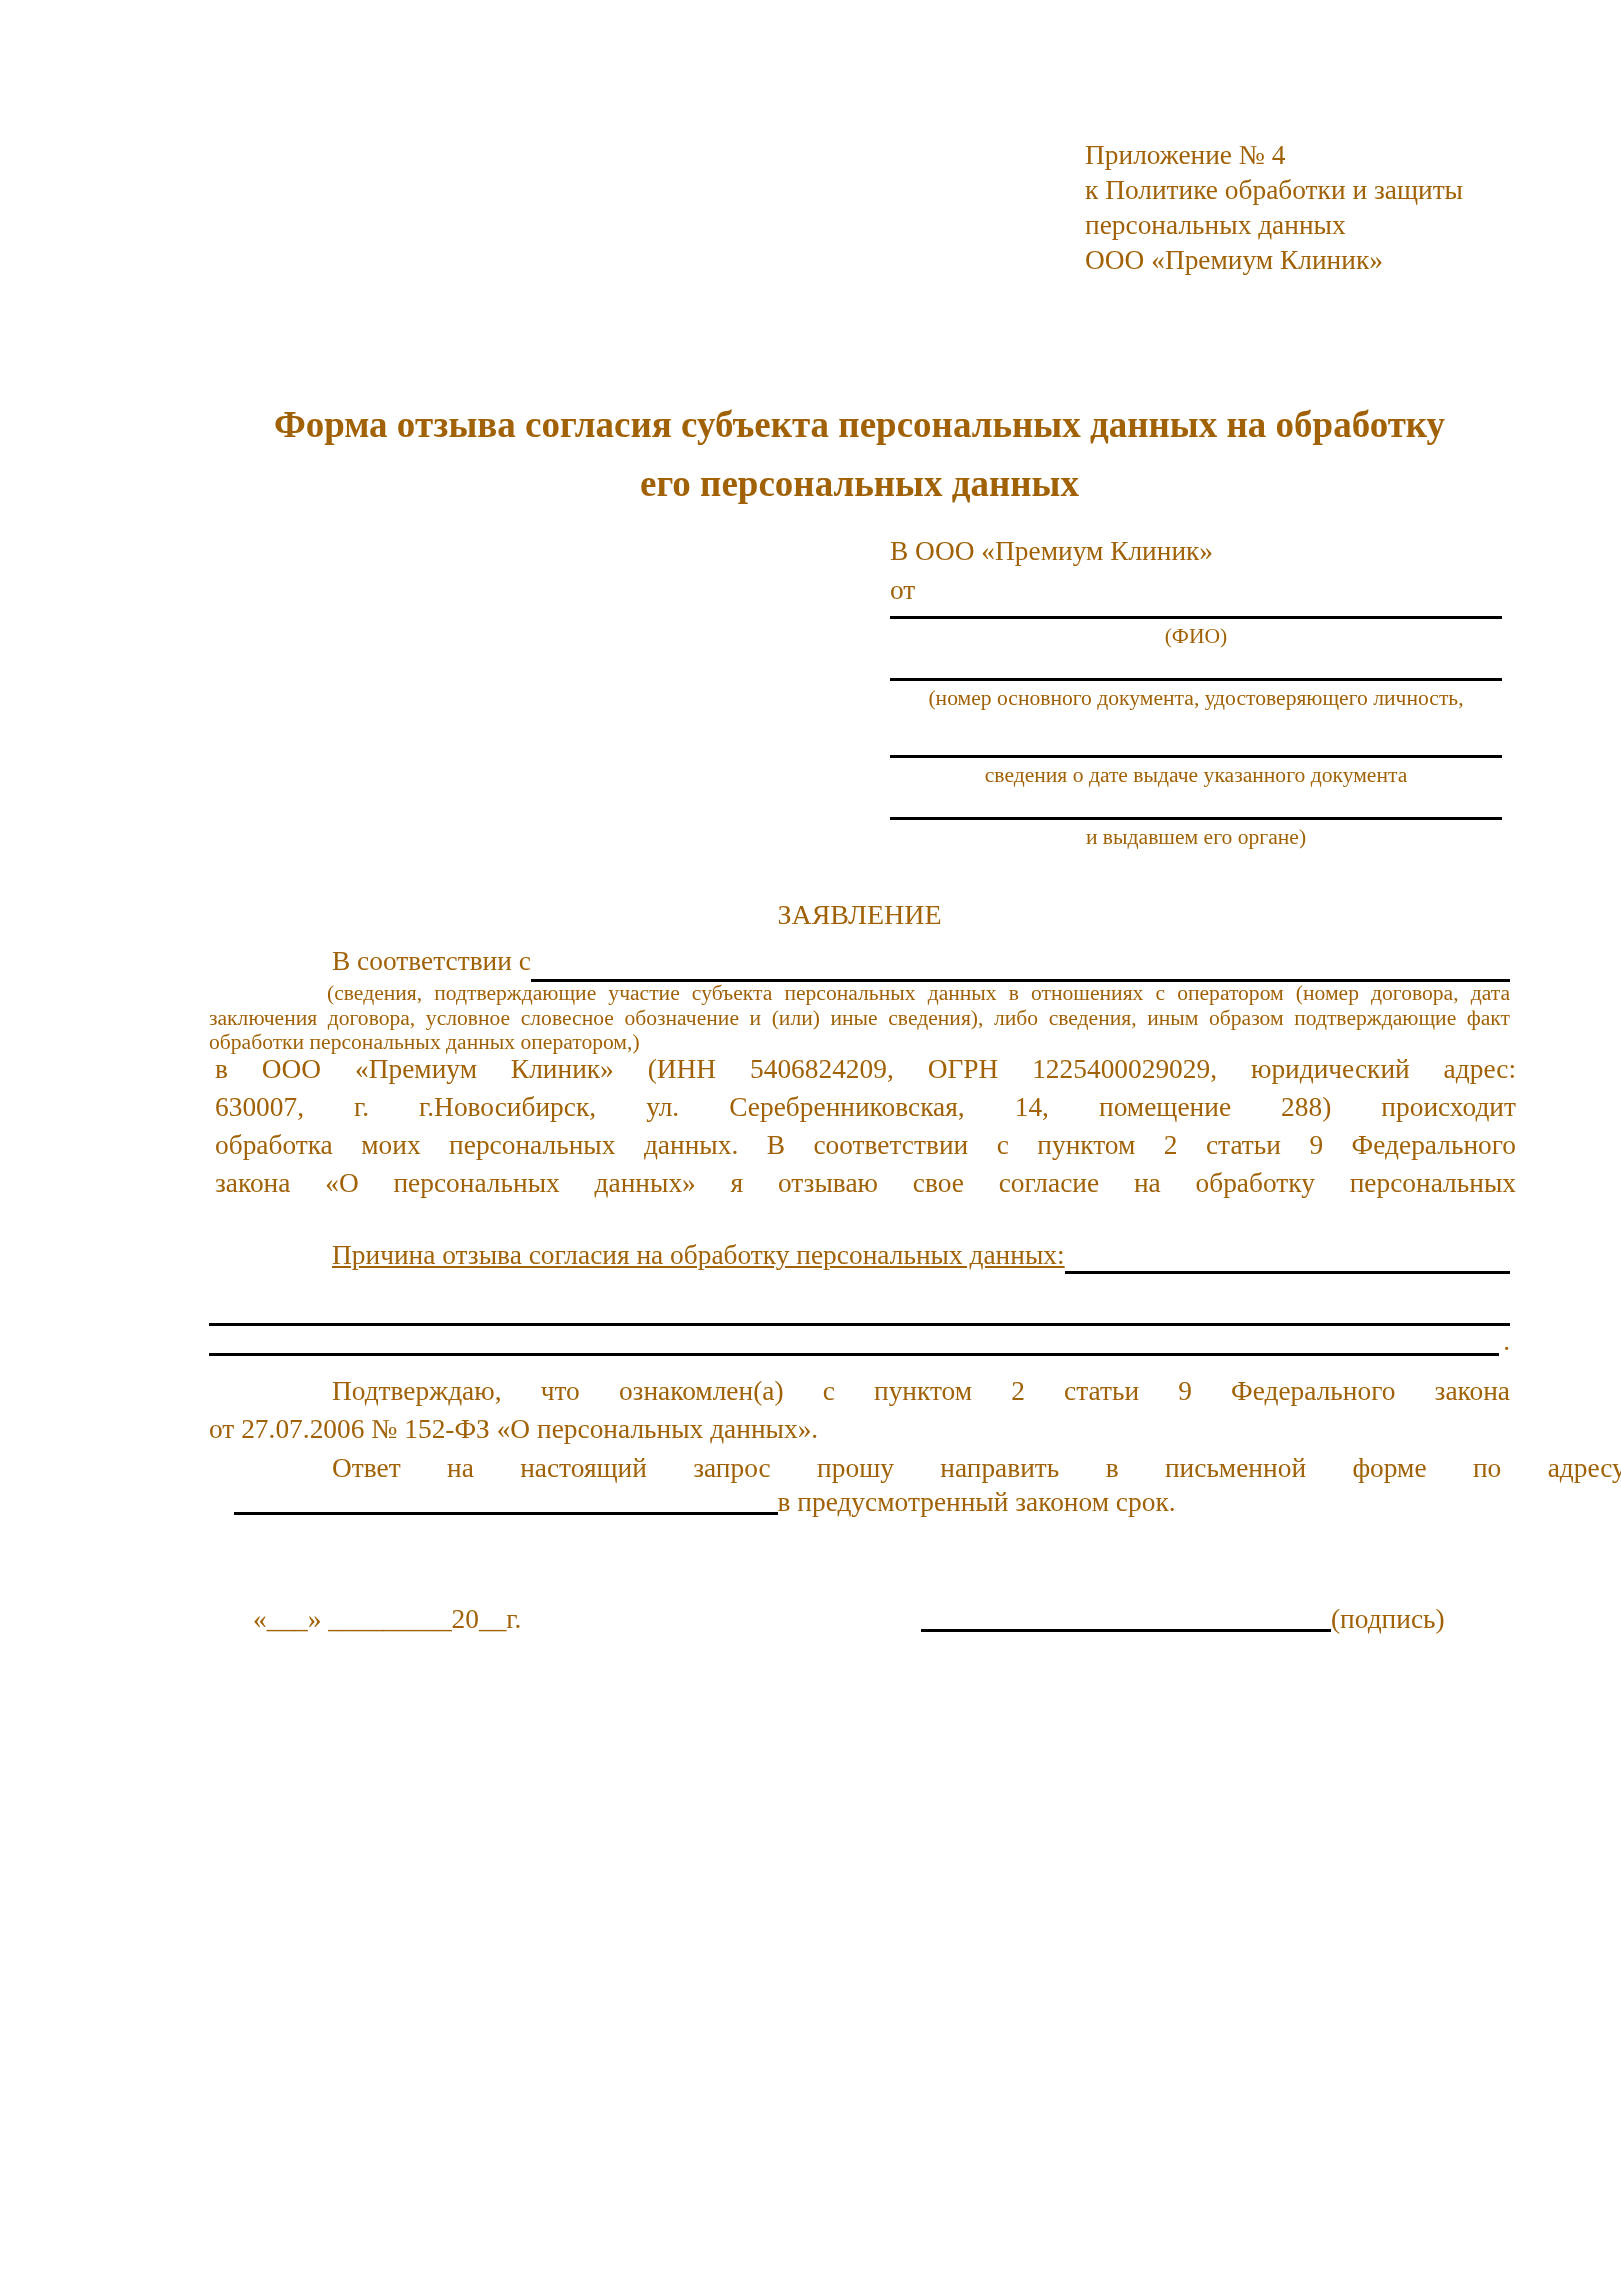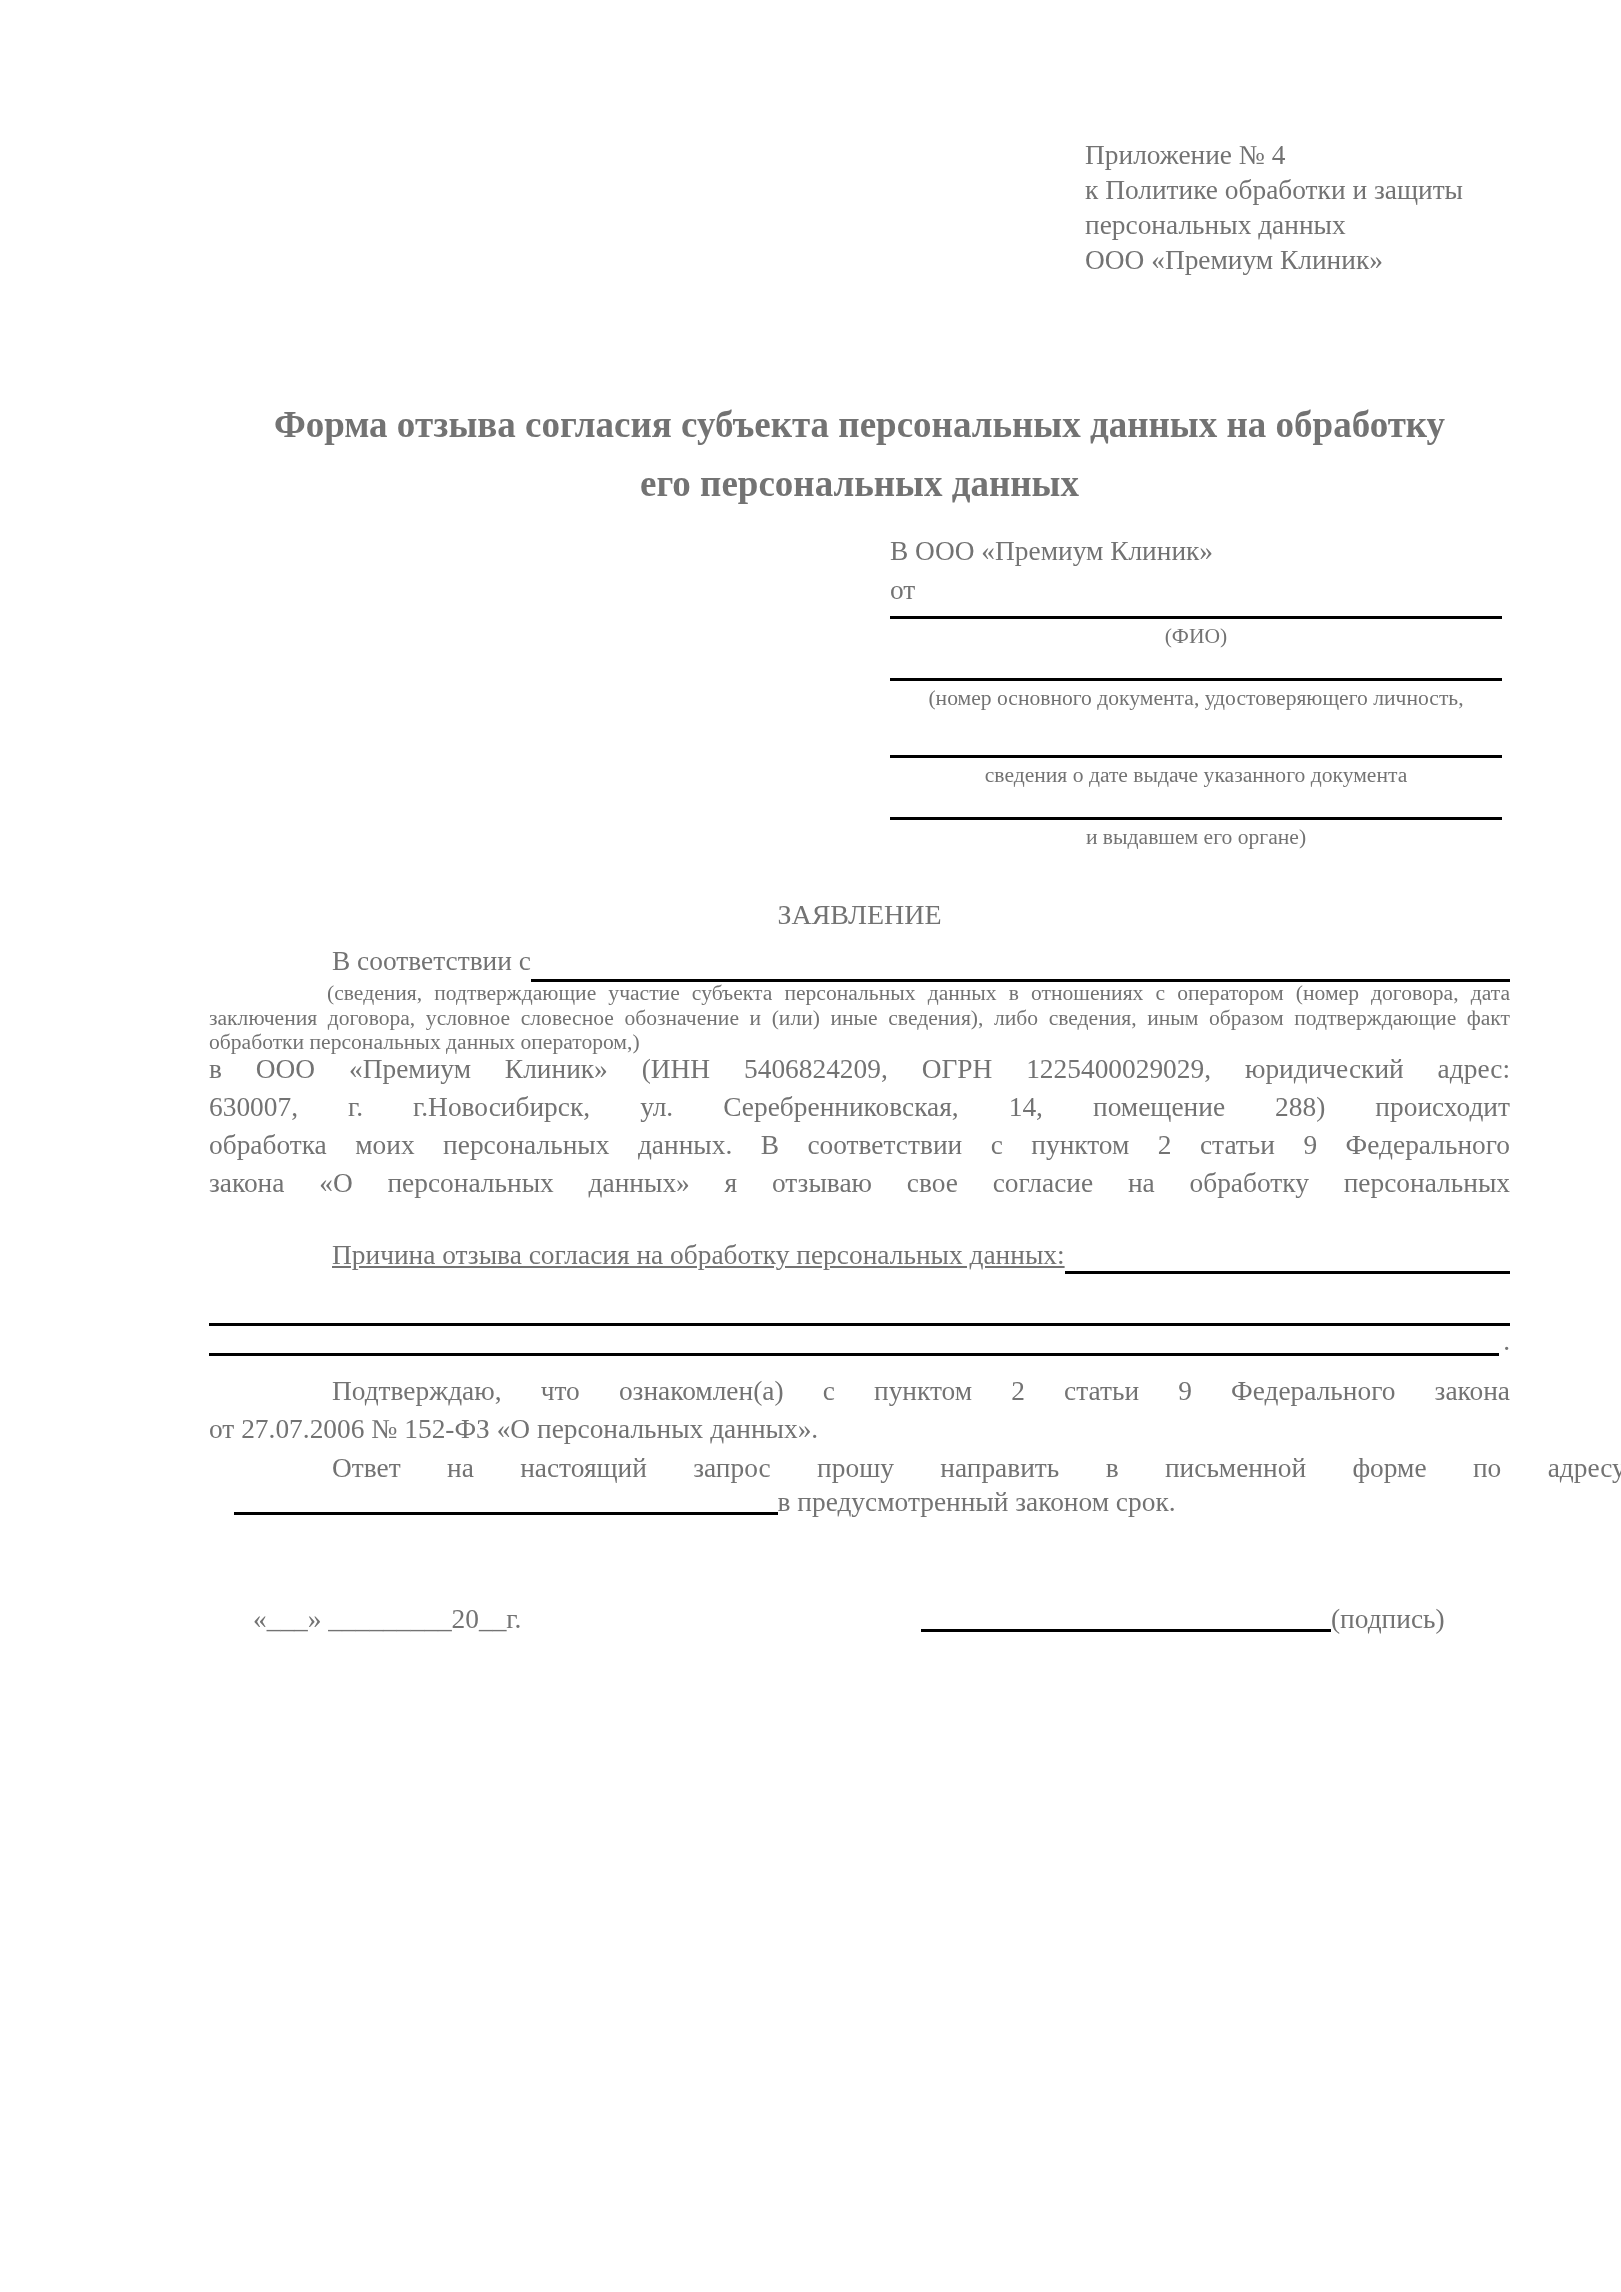--- a/index.html
+++ b/index.html
@@ -1,20 +1,20 @@
 <!DOCTYPE html>
 <html><head>
 <meta charset="utf-8">
 <style>
   html,body{margin:0;padding:0;background:#ffffff;}
   .page{
     position:relative;
     width:1621px;height:2293px;
     background:#ffffff;
-    color:#737373;
+    color:#a16207;
     font-family:"Liberation Serif","DejaVu Serif",serif;
     font-size:27.4px;
     overflow:hidden;
   }
   
   .header{position:absolute;left:1085px;top:138px;line-height:35px;}
   
   .title{
     position:absolute;left:209px;top:395px;width:1301px;
     text-align:center;font-weight:bold;font-size:37px;line-height:59px;
@@ -34,21 +34,21 @@
     text-align:center;font-size:28px;line-height:33px;
   }
   .row{display:flex;align-items:stretch;}
   .row .lbl{white-space:nowrap;line-height:33px;}
   .row .fill{flex:1 1 auto;border-bottom:3.9px solid #000;}
   .indent{padding-left:123px;}
   .accordance{position:absolute;left:209px;top:945px;width:1301px;height:37px;}
   .footnote{position:absolute;left:209px;top:981px;width:1301px;font-size:21.6px;line-height:24.5px;}
   .fn-indent{padding-left:118px;}
   .jline{text-align:justify;text-align-last:justify;}
-  .bodytext{position:absolute;left:209px;top:1050px;width:1301px;line-height:38px;}
+  .bodytext{position:absolute;left:215px;top:1050px;width:1301px;line-height:38px;}
   .reason{position:absolute;left:209px;top:1239px;width:1301px;height:35px;text-decoration:underline;}
   .blankline1{position:absolute;left:209px;top:1280px;width:1301px;height:43px;border-bottom:3.9px solid #000;}
   .blankline2{position:absolute;left:209px;top:1327px;width:1301px;height:29px;}
   .blankline2 .period{align-self:flex-end;line-height:29px;padding-left:3.9px;}
   .confirm{position:absolute;left:209px;top:1372px;width:1301px;line-height:38px;}
   .reply{position:absolute;left:209px;top:1449px;width:1301px;line-height:38px;}
   .reply2{position:absolute;left:209px;top:1484px;width:1301px;line-height:37px;padding-left:24.5px;}
   .uline{display:inline-block;border-bottom:3.9px solid #000;vertical-align:-3.9px;}
   .w555{width:544px;}
   .w418{width:410px;}

